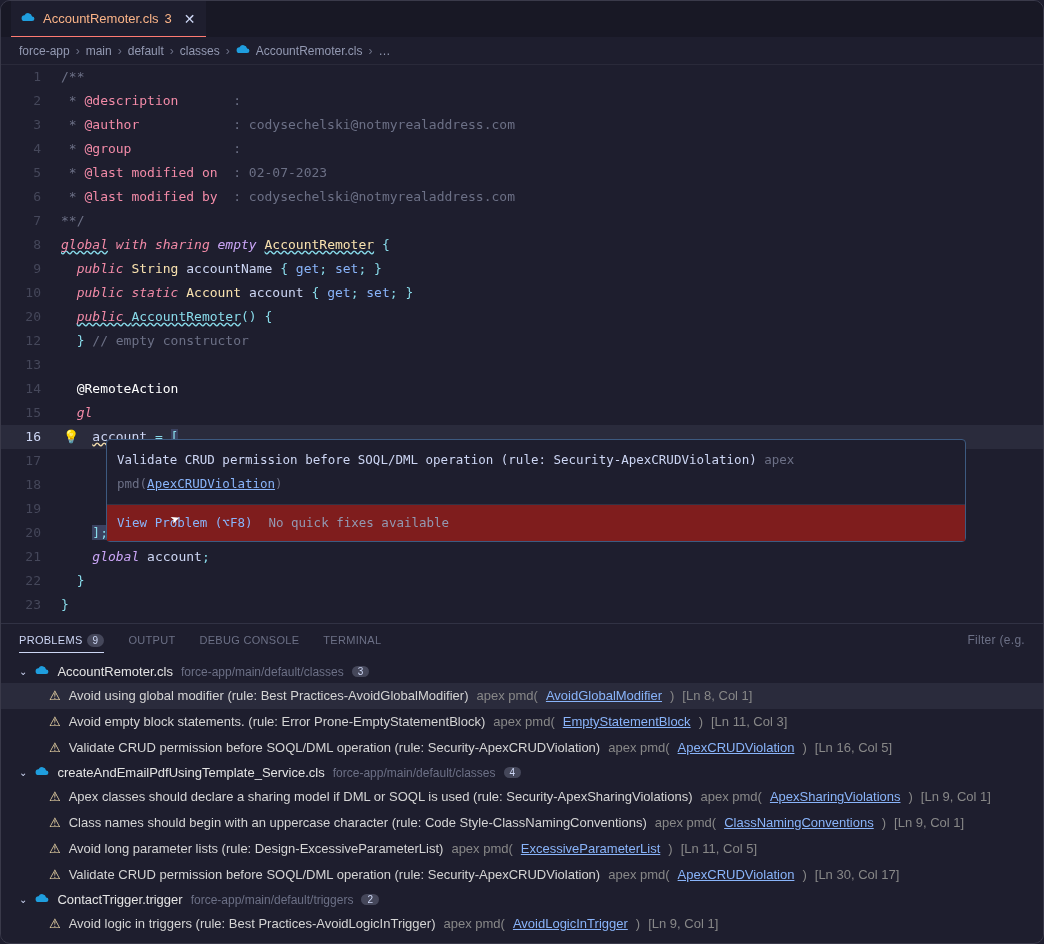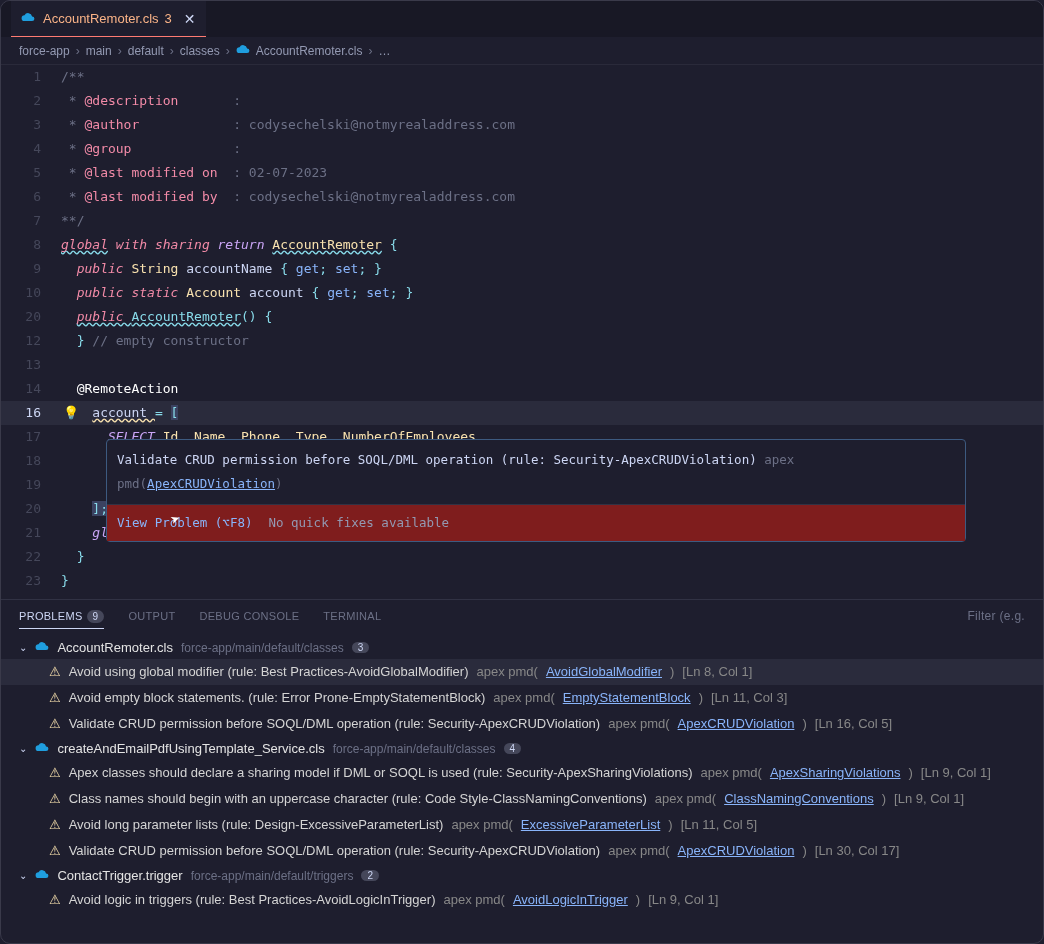--- a/index.html
+++ b/index.html
@@ -121,21 +121,21 @@
 <div class="line">
       <span class="gutter">6</span>
       <span class="code"><span class="c-comment"> * </span><span class="c-doctag">@last modified by</span><span class="c-comment">  : codysechelski@notmyrealaddress.com</span></span>
     </div>
 <div class="line">
       <span class="gutter">7</span>
       <span class="code"><span class="c-comment">**/</span></span>
     </div>
 <div class="line">
       <span class="gutter">8</span>
-      <span class="code"><span class="c-kw squiggle-info">global</span><span class="c-kw"> with sharing </span><span class="c-kw2">return </span><span class="c-type squiggle-info">AccountRemoter</span><span class="c-punct"> {</span></span>
+      <span class="code"><span class="c-kw squiggle-info">global</span><span class="c-kw"> with sharing </span><span class="c-kw2">empty </span><span class="c-type squiggle-info">AccountRemoter</span><span class="c-punct"> {</span></span>
     </div>
 <div class="line">
       <span class="gutter">9</span>
       <span class="code">  <span class="c-kw">public </span><span class="c-type">String </span><span class="c-var">accountName </span><span class="c-punct">{ </span><span class="c-get">get</span><span class="c-punct">; </span><span class="c-get">set</span><span class="c-punct">; </span><span class="c-punct">}</span></span>
     </div>
 <div class="line">
       <span class="gutter">10</span>
       <span class="code">  <span class="c-kw">public </span><span class="c-kw">static </span><span class="c-type">Account </span><span class="c-var">account </span><span class="c-punct">{ </span><span class="c-get">get</span><span class="c-punct">; </span><span class="c-get">set</span><span class="c-punct">; </span><span class="c-punct">}</span></span>
     </div>
 <div class="line">
@@ -146,20 +146,24 @@
       <span class="gutter">12</span>
       <span class="code">  <span class="c-punct">}</span><span class="c-comment"> // empty constructor</span></span>
     </div>
 <div class="line">
       <span class="gutter">13</span>
       <span class="code"> </span>
     </div>
 <div class="line">
       <span class="gutter">14</span>
       <span class="code">  <span class="c-ann">@RemoteAction</span></span>
+    </div>
+<div class="line">
+      <span class="gutter">15</span>
+      <span class="code">  <span class="c-kw">gl</span></span>
     </div>
 <div class="line hl-line">
       <span class="gutter active">16</span>
       <span class="lightbulb">💡</span>
       <span class="code">    <span class="c-var squiggle-warn">account </span><span class="c-punct">= </span><span class="c-punct hl-sel">[</span></span>
     </div>
 <div class="line">
       <span class="gutter">17</span>
       <span class="code">      <span class="c-sql">SELECT </span><span class="c-field">Id</span><span class="c-punct">, </span><span class="c-field">Name</span><span class="c-punct">, </span><span class="c-field">Phone</span><span class="c-punct">, </span><span class="c-field">Type</span><span class="c-punct">, </span><span class="c-field">NumberOfEmployees</span></span>
     </div>

